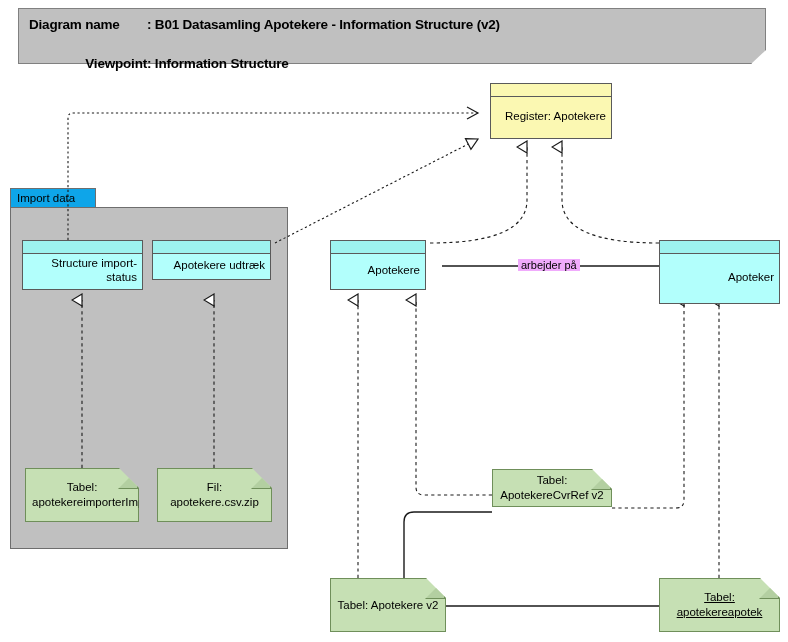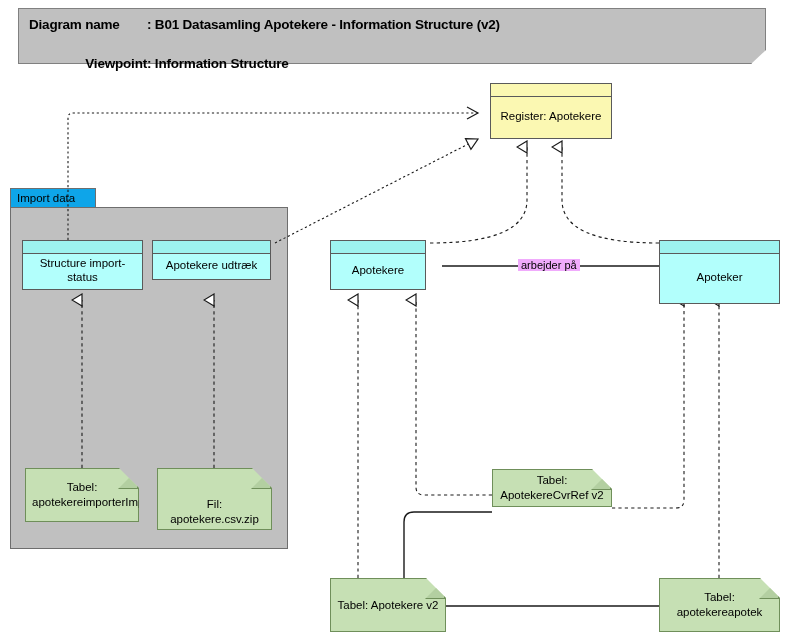--- a/index.html
+++ b/index.html
@@ -82,21 +82,21 @@
   }
 
   
   .node {
     position: absolute;
     box-sizing: border-box;
     border: 1px solid #5a5a5a;
     display: flex;
     align-items: center;
     justify-content: center;
-    text-align: center;
+    text-align: right;
     font-size: 11.5px;
     color: #000000;
     line-height: 1.25;
   }
   .node .band {
     position: absolute;
     left: 0;
     top: 0;
     right: 0;
     height: 13px;
@@ -238,35 +238,35 @@
   <div class="node cyan" style="left:659px; top:240px; width:121px; height:64px;">
     <div class="band"></div>
     <div class="label">Apoteker</div>
   </div>
 
   <div class="note" style="left:25px; top:468px; width:114px; height:54px;">
     <div class="corner"></div>
     <div class="label">Tabel: apotekereimporterImportStatus</div>
   </div>
 
-  <div class="note" style="left:157px; top:468px; width:115px; height:62px;align-items:flex-end;">
+  <div class="note" style="left:157px; top:468px; width:115px; height:54px;">
     <div class="corner"></div>
     <div class="label">Fil: apotekere.csv.zip</div>
   </div>
 
   <div class="note" style="left:492px; top:469px; width:120px; height:38px;">
     <div class="corner"></div>
     <div class="label">Tabel: ApotekereCvrRef v2</div>
   </div>
 
   <div class="note" style="left:330px; top:578px; width:116px; height:54px;">
     <div class="corner"></div>
     <div class="label">Tabel: Apotekere v2</div>
   </div>
 
-  <div class="note" style="left:659px; top:578px; width:121px; height:54px;">
+  <div class="note" style="left:659px; top:578px; width:121px; height:54px;text-decoration:underline;">
     <div class="corner"></div>
     <div class="label">Tabel: apotekereapotek</div>
   </div>
 
   <div class="conn-label" style="left:518px; top:259px;">arbejder på</div>
 
 </div>
 
 </body></html>

